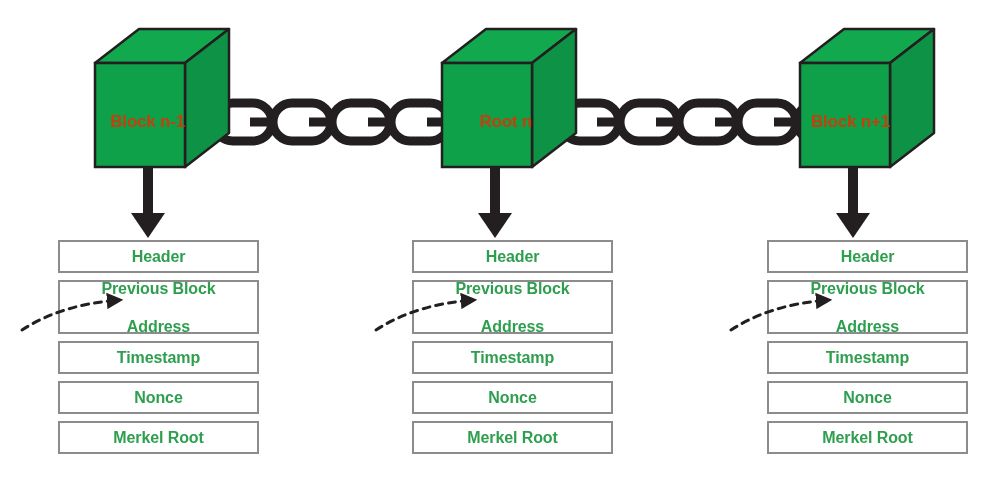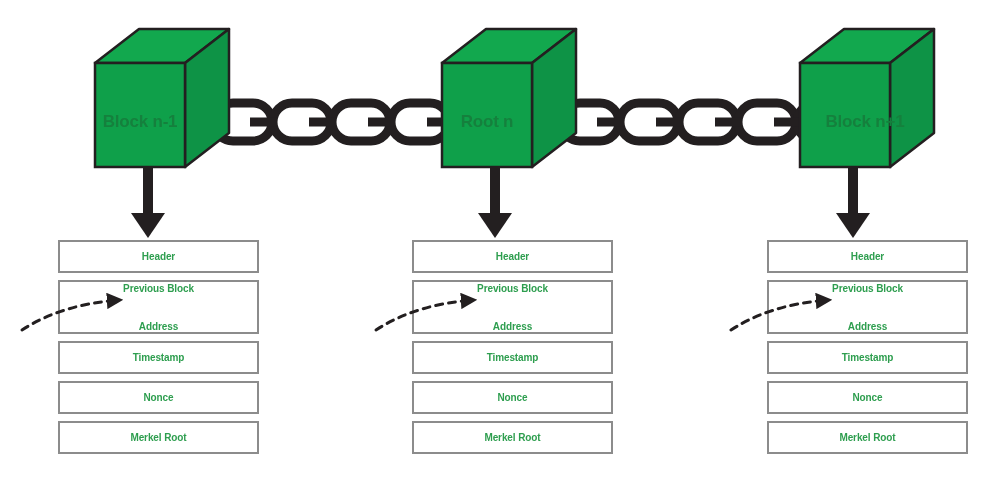--- a/index.html
+++ b/index.html
@@ -20,43 +20,43 @@
   }
   .layer {
     position: absolute;
     top: 0;
     left: 0;
     width: 1001px;
     height: 501px;
   }
   .cube-label {
     position: absolute;
-    color: #15803d;
+    color: #c2410c;
     font-family: "Liberation Sans", sans-serif;
     font-weight: bold;
     font-size: 17px;
     letter-spacing: -0.2px;
     white-space: nowrap;
-    text-align: center;
+    text-align: right;
     pointer-events: none;
   }
   
   .block-table {
     position: absolute;
     width: 201px;
   }
   .t-row {
     box-sizing: border-box;
     width: 201px;
     border: 2px solid #8c8c8c;
     background: #ffffff;
     color: #2e9e4f;
     font-family: "Liberation Sans", sans-serif;
     font-weight: bold;
-    font-size: 10px;
+    font-size: 16px;
     line-height: 19px;
     text-align: center;
     display: flex;
     align-items: center;
     justify-content: center;
     margin-bottom: 7px;
     letter-spacing: -0.1px;
   }
   .t-row.single { height: 33px; }
   .t-row.double { height: 54px; }
@@ -120,21 +120,21 @@
 
     <g>
       <polygon points="800,63 844,29 934,29 890,63" fill="#12a84e" stroke="#231f20" stroke-width="2.5" stroke-linejoin="round"></polygon>
       <polygon points="890,63 934,29 934,133 890,167" fill="#0e9346" stroke="#231f20" stroke-width="2.5" stroke-linejoin="round"></polygon>
       <rect x="800" y="63" width="90" height="104" fill="#0fa04a" stroke="#231f20" stroke-width="2.5"></rect>
     </g>
   </svg>
 
   <div class="cube-label" style="left:95px; top:112px; width:90px;">Block n-1</div>
   <div class="cube-label" style="left:442px; top:112px; width:90px;">Root n</div>
-  <div class="cube-label" style="left:800px; top:112px; width:90px;margin-left:20px;">Block n+1</div>
+  <div class="cube-label" style="left:800px; top:112px; width:90px;">Block n+1</div>
 
   <svg class="layer" width="1001" height="501" viewBox="0 0 1001 501" aria-hidden="true">
     <g fill="#231f20">
       <g>
         <rect x="143" y="167" width="10" height="50"></rect>
         <polygon points="131,213 165,213 148,238"></polygon>
       </g>
       <g>
         <rect x="490" y="167" width="10" height="50"></rect>
         <polygon points="478,213 512,213 495,238"></polygon>

